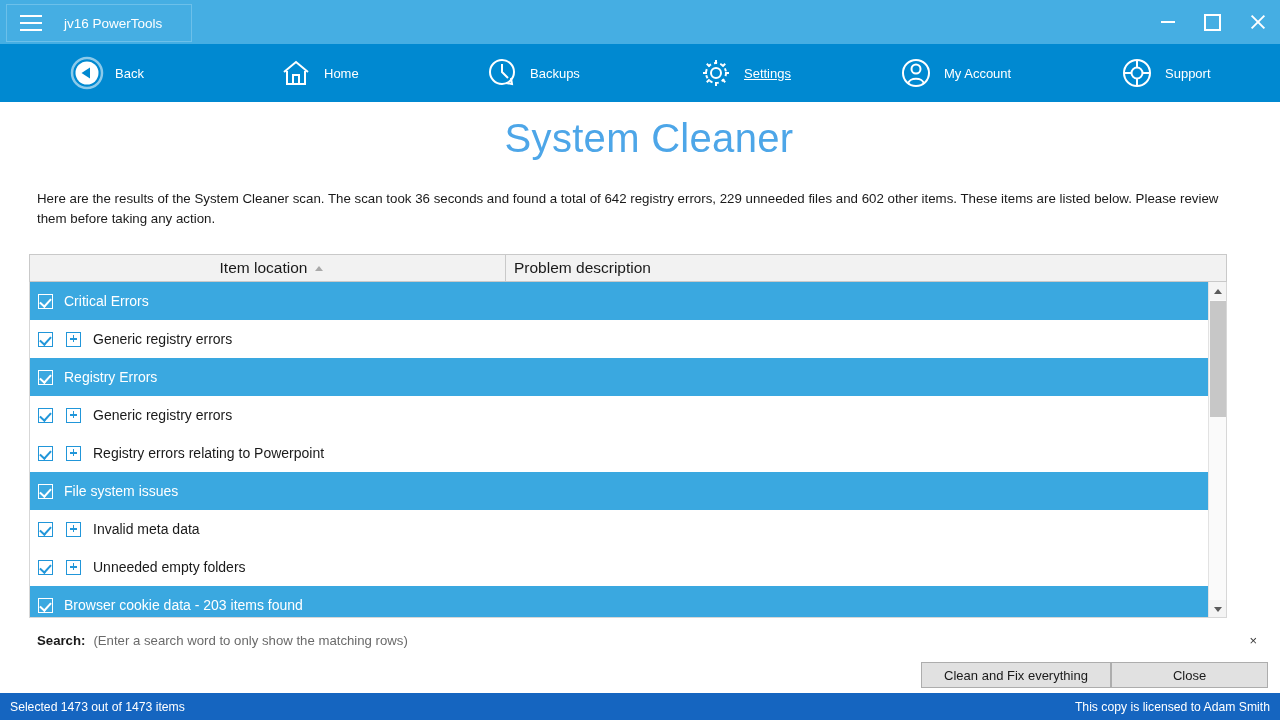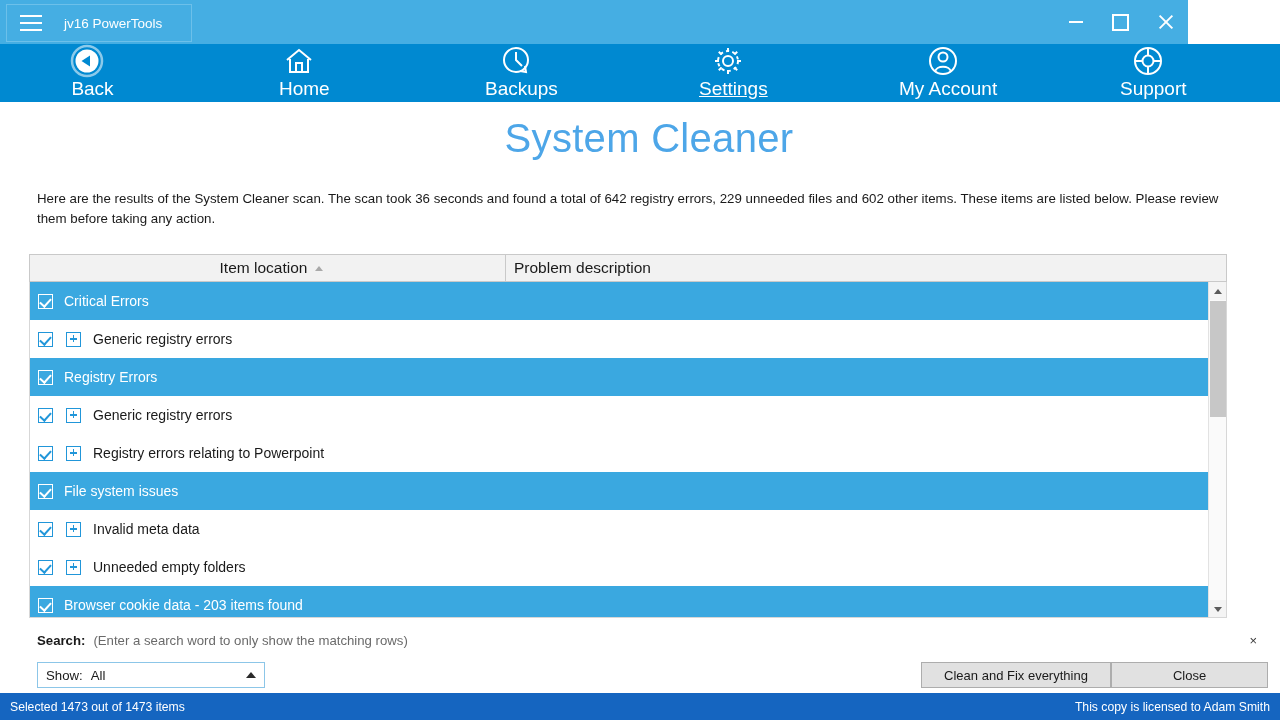--- a/index.html
+++ b/index.html
@@ -9,21 +9,21 @@
     height: 720px;
     overflow: hidden;
     font-family: "Liberation Sans", sans-serif;
     background: #ffffff;
   }
 
   
   .titlebar {
     position: absolute;
     top: 0; left: 0;
-    width: 1188px; height: 44px;
+    width: 1280px; height: 44px;
     background: #45aee3;
   }
   .title-tab {
     position: absolute;
     left: 6px; top: 4px;
     width: 186px; height: 38px;
     border: 1px solid #6cc0ea;
     display: flex;
     align-items: center;
   }
@@ -69,23 +69,22 @@
     width: 1280px; height: 58px;
     background: #0089d1;
     display: flex;
     align-items: center;
   }
   .nav-item {
     display: flex;
     align-items: center;
     height: 58px;
     color: #ffffff;
-    font-size: 19px;
+    font-size: 13px;
     cursor: default;
-    flex-direction: column;
   }
   .nav-item .nav-icon {
     width: 34px; height: 34px;
     margin-right: 11px;
     display: flex; align-items: center; justify-content: center;
   }
   .nav-label { white-space: nowrap; }
   .nav-label.active { text-decoration: underline; }
 
   
@@ -512,25 +511,20 @@
       </div>
     </div>
   </div>
 
   <div class="search-row">
     <span class="search-label">Search:</span>
     <input class="search-input" type="text" placeholder="(Enter a search word to only show the matching rows)" style="">
     <span class="search-close">×</span>
   </div>
 
-  <div class="show-select">
-    <span class="lbl">Show:</span>
-    <span class="val">All</span>
-    <span class="caret"></span>
-  </div>
 
   <button class="btn btn-clean">Clean and Fix everything</button>
   <button class="btn btn-close">Close</button>
 
 </div>
 
 <div class="statusbar">
   <span>Selected 1473 out of 1473 items</span>
   <span>This copy is licensed to Adam Smith</span>
 </div>

